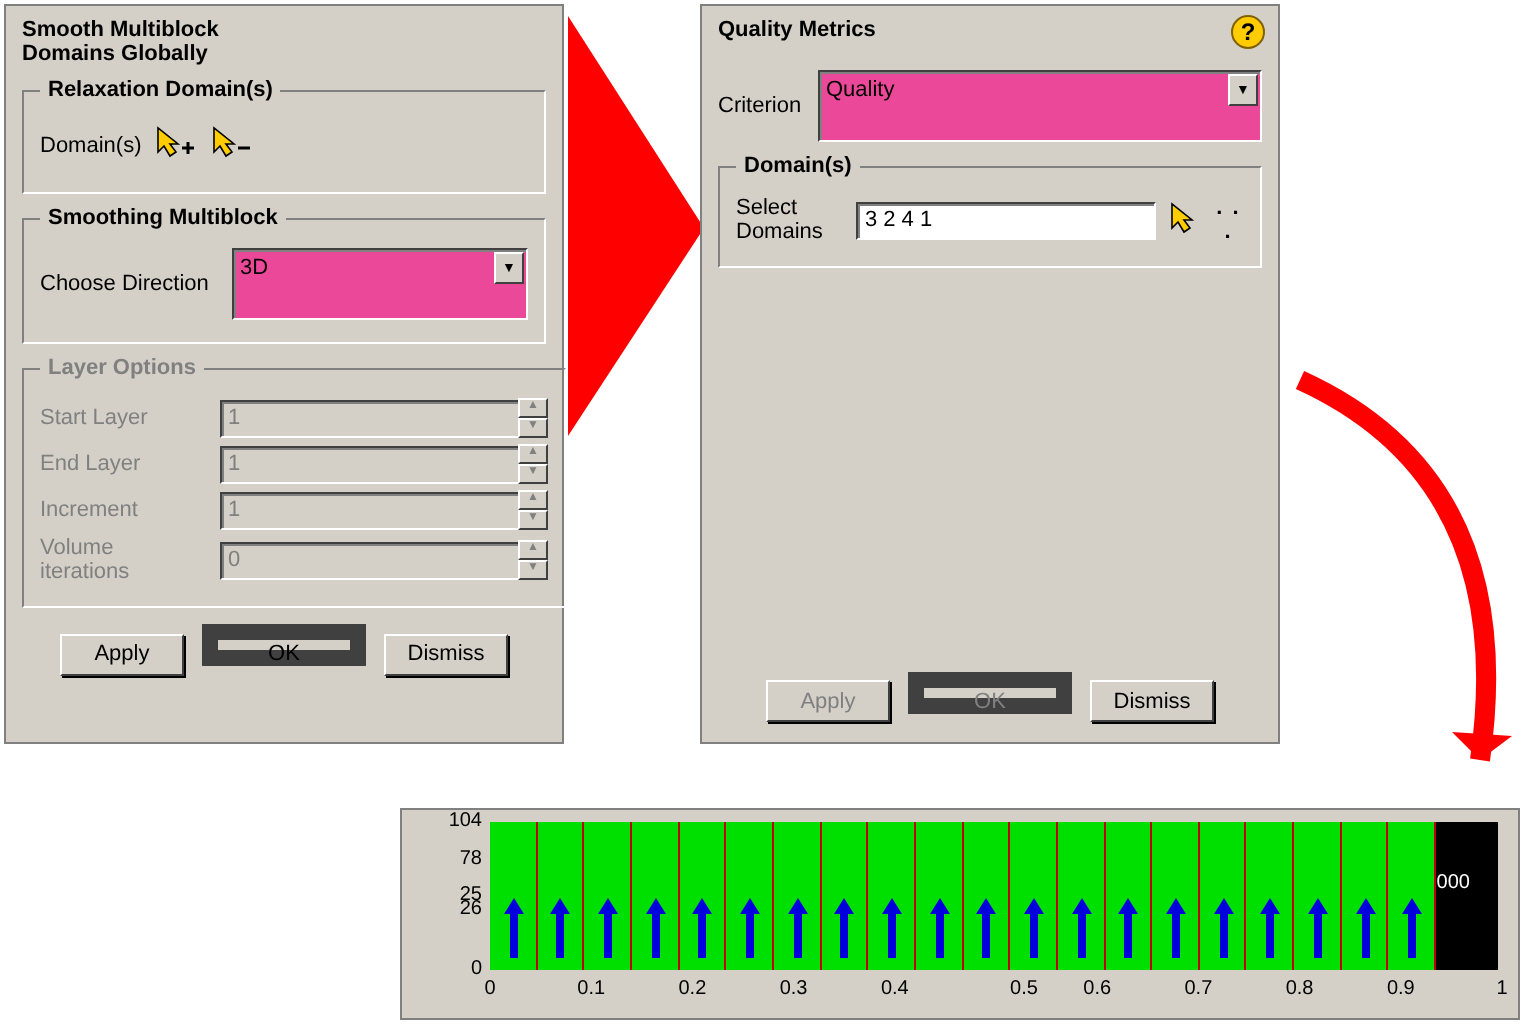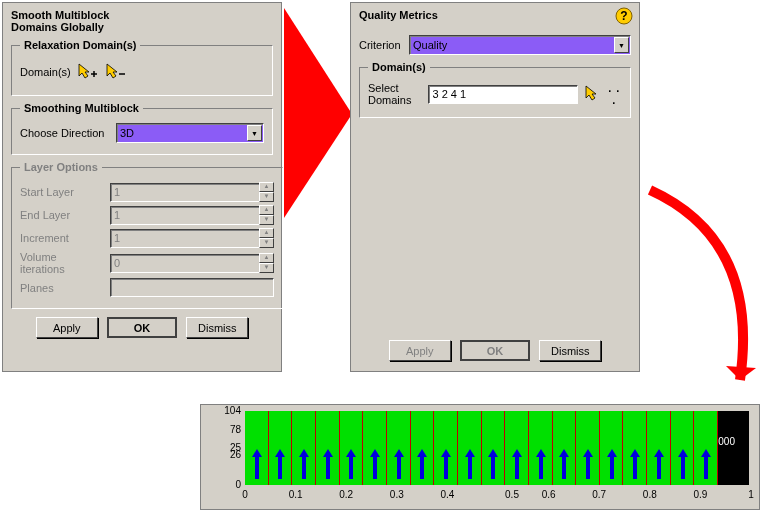--- a/index.html
+++ b/index.html
@@ -47,22 +47,22 @@
     border-bottom-color: #fff;
     box-shadow: inset 1px 1px 0 #808080;
     padding: 1px 3px;
     font: inherit;
     line-height: 15px;
   }
   .field[disabled] { background: #d4d0c8; color: #808080;}
   .select-wrap { position: relative; flex:1; }
   .select {
     width: 100%;
-    height: 20px;
-    background: #8b5cf6;
+    height: 36px;
+    background: #ec4899;
     border: 1px solid #404040;
     border-right-color:#fff;
     border-bottom-color:#fff;
     box-shadow: inset 1px 1px 0 #808080;
     padding: 1px 18px 1px 3px;
     font: inherit;
     line-height:16px;
   }
   .select-btn {
     position:absolute; right:2px; top:2px; width:15px; height:16px;
@@ -89,21 +89,21 @@
     border:1px solid #fff;
     border-right-color:#404040;
     border-bottom-color:#404040;
     box-shadow: 1px 1px 0 #000;
     font:inherit;
     padding: 2px 8px;
     margin: 0 3px;
     cursor:pointer;
     text-align:center;
   }
-  .btn.default { border:2px solid #404040; box-shadow:none; padding:1px 25px;font-weight:bold;}
+  .btn.default { border:8px solid #404040; box-shadow:none; padding:1px 25px;}
   .btn.disabled { color:#808080; cursor:default;}
   .icon-slot { display:inline-block; margin: 2px 6px 2px 0; vertical-align:middle;}
   .help-icon { position:absolute; top:4px; right:6px; cursor:pointer;}
   .ellipsis-btn { width:22px; text-align:center; font-weight:bold; letter-spacing:1px;}
 
   
   .chart-wrap {
     position:absolute;
     left:200px; top:404px;
     width:560px; height:106px;
@@ -202,24 +202,20 @@
           <div class="spin-btn">▼</div>
         </div>
     </div>
     <div class="row">
       <span class="row-label">Volume iterations</span>
       <input class="field" disabled="" value="0" style="">
       <div class="spin">
           <div class="spin-btn">▲</div>
           <div class="spin-btn">▼</div>
         </div>
-    </div>
-    <div class="row">
-      <span class="row-label">Planes</span>
-      <input class="field" disabled="" value="" style="">
     </div>
   </fieldset>
 
   <div class="btn-row">
     <button class="btn">Apply</button>
     <button class="btn default">OK</button>
     <button class="btn">Dismiss</button>
   </div>
 </div>
 

